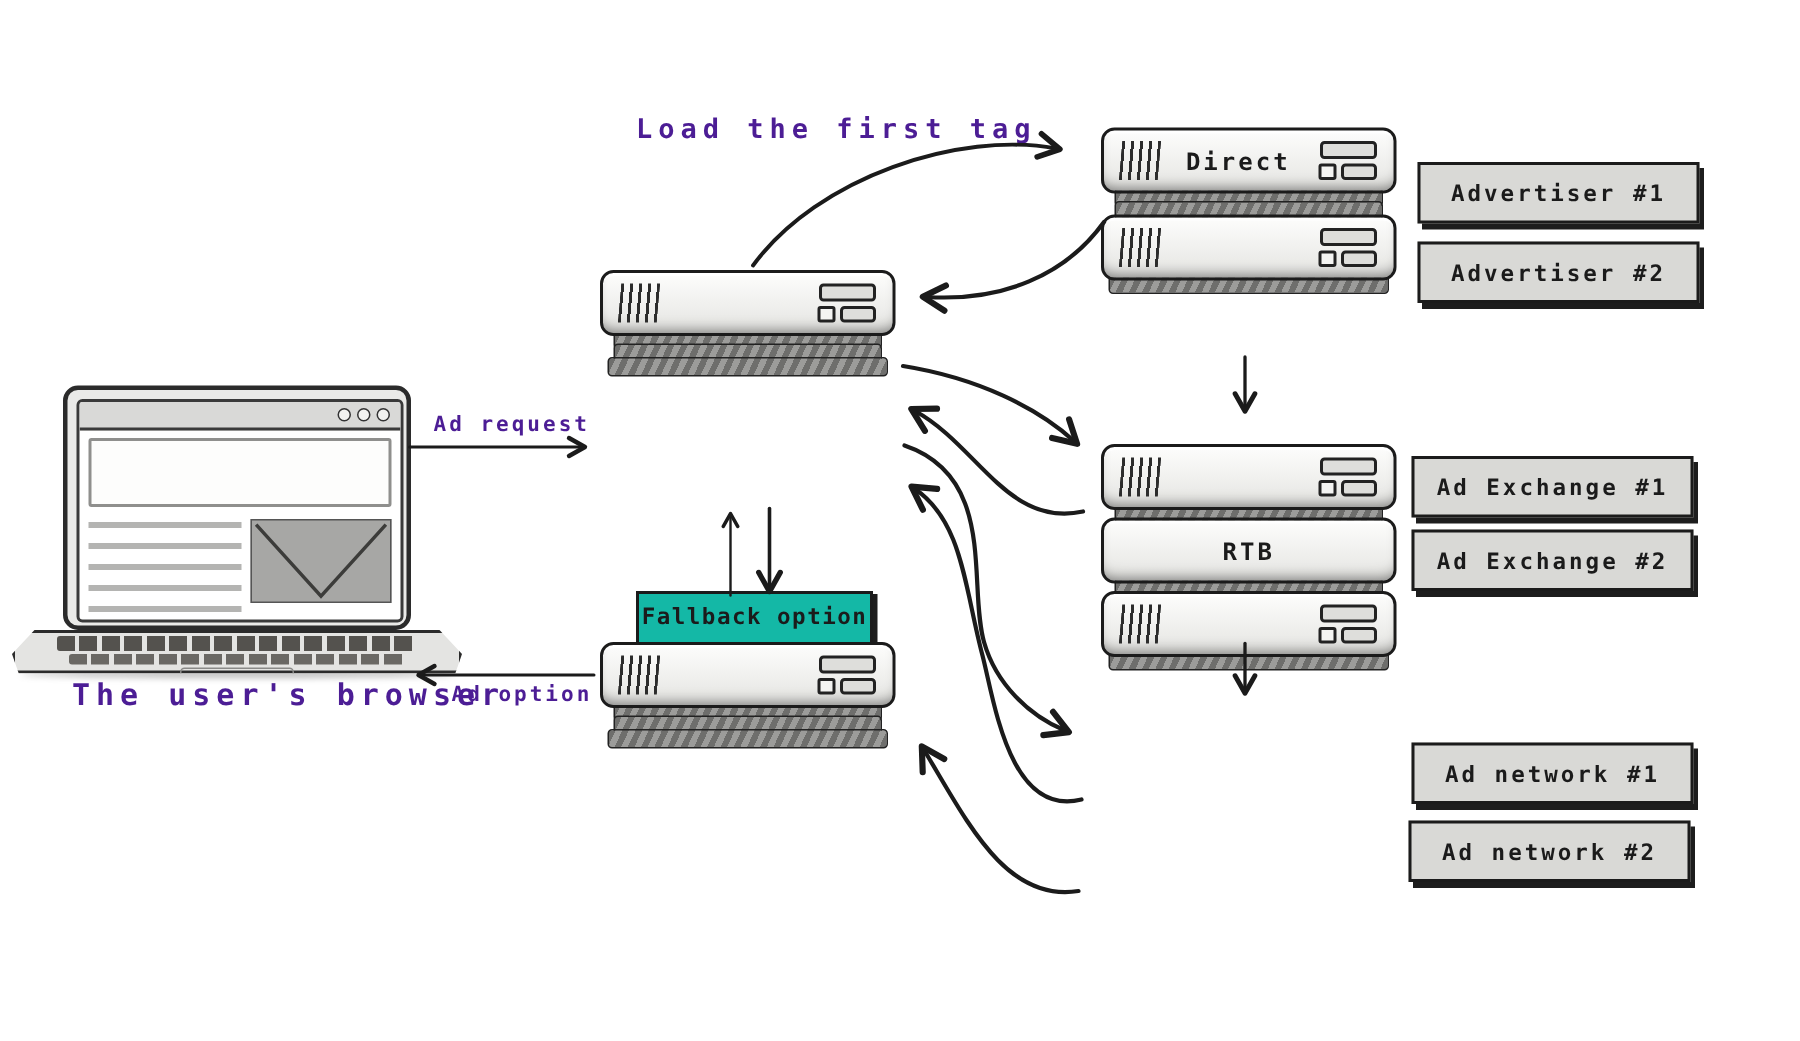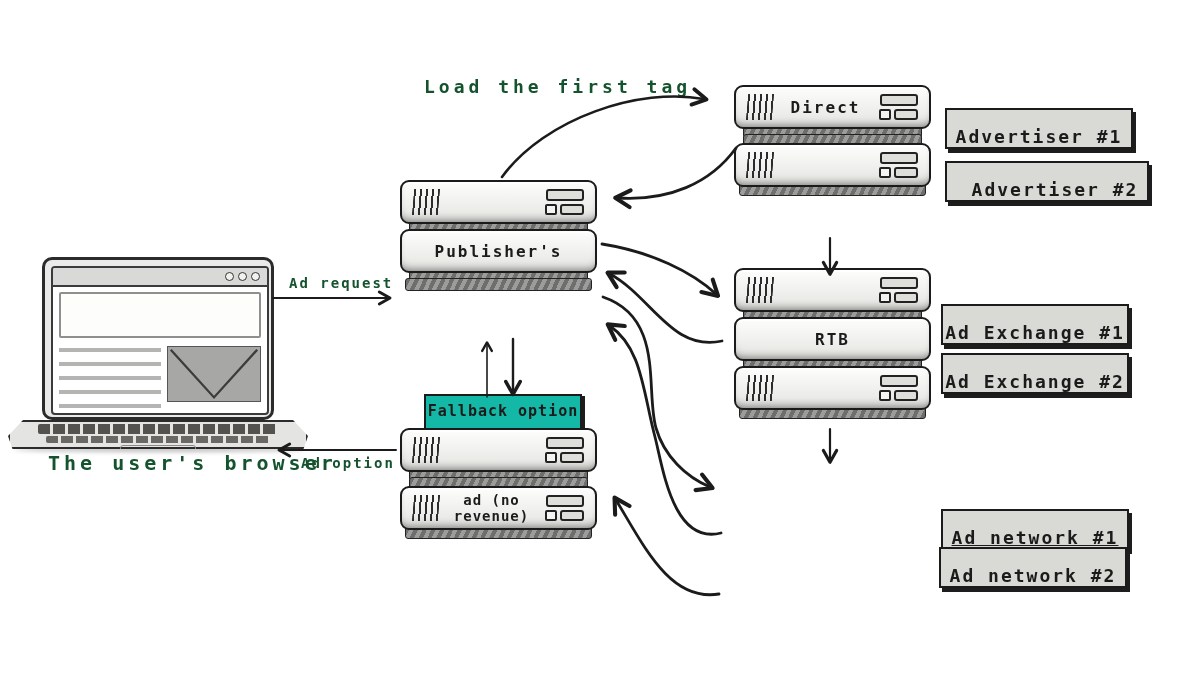--- a/index.html
+++ b/index.html
@@ -1,21 +1,21 @@
 <!DOCTYPE html>
 <html><head>
 <meta charset="utf-8">
 <style>
   html,body{margin:0;padding:0;background:#fff;}
   #canvas{position:relative;width:1200px;height:694px;background:#ffffff;overflow:hidden;
           font-family:"DejaVu Sans Mono","Liberation Mono",monospace;color:#1b1b1b;}
   .abs{position:absolute;}
 
   
-  .hand{font-weight:bold;letter-spacing:2px;color:#14532d;white-space:nowrap;}
+  .hand{font-weight:bold;letter-spacing:2px;color:#4c1d95;white-space:nowrap;}
 
   
   .stack{position:absolute;width:197px;z-index:2;}
   .unit{position:relative;z-index:2;height:44px;border:2.5px solid #1b1b1b;border-radius:9px;
         background:linear-gradient(180deg,#fdfdfc 0%,#f2f2f0 45%,#e4e4e1 100%);
         box-shadow:inset 0 -7px 9px -6px rgba(0,0,0,0.5), inset 0 2px 0 rgba(255,255,255,0.9);
         display:flex;align-items:center;justify-content:space-between;padding:16px 11px;box-sizing:border-box;}
   .band{position:relative;z-index:1;height:11px;margin:-4px 9px;border:1.5px solid #222;border-radius:3px;
         background:repeating-linear-gradient(115deg,#6e6e6c 0 4px,#9c9c9a 4px 8px);}
   .band.base{margin:-4px 5px 0;}
@@ -25,22 +25,22 @@
   .slots{display:flex;flex-direction:column;gap:3px;align-items:flex-end;flex:0 0 auto;width:40px;}
   .slot-a{width:34px;height:8px;border:2px solid #222;border-radius:3px;background:#dededb;}
   .slot-row{display:flex;gap:3px;}
   .slot-b{width:8px;height:7px;border:2px solid #222;border-radius:2px;background:#f4f4f2;}
   .slot-c{width:20px;height:7px;border:2px solid #222;border-radius:3px;background:#dededb;}
   .unit-text{flex:1;text-align:center;font-weight:bold;font-size:16px;letter-spacing:2px;}
   .unit-text.sm{font-size:14px;letter-spacing:1px;}
 
   
   .chip{position:absolute;width:184px;height:37px;background:#d9d9d6;border:2.5px solid #1b1b1b;
-        box-shadow:3px 4px 0 #1d1d1d;display:flex;align-items:flex-end;justify-content:center;
-        font-weight:bold;font-size:18px;letter-spacing:2px;z-index:2;}
+        box-shadow:3px 4px 0 #1d1d1d;display:flex;align-items:center;justify-content:center;
+        font-weight:bold;font-size:15px;letter-spacing:2px;z-index:2;}
   .fallback-box{position:absolute;left:424px;top:394px;width:158px;height:42px;background:#14b8a6;
         border:2.5px solid #1b1b1b;box-shadow:3px 2px 0 #1d1d1d;display:flex;align-items:flex-start;
         justify-content:center;padding-top:6px;box-sizing:border-box;
         font-weight:bold;font-size:15px;letter-spacing:1px;z-index:1;}
 
   
   .lt-screen{position:absolute;left:42px;top:257px;width:232px;height:163px;border:3.5px solid #2b2b2b;
         border-radius:10px;background:#eaeae8;padding:6px;box-sizing:border-box;z-index:2;}
   .lt-browser{width:100%;height:100%;border:2px solid #3a3a3a;border-radius:4px;background:#fff;
         display:flex;flex-direction:column;overflow:hidden;}
@@ -111,23 +111,20 @@
       <div class="unit-text"></div>
       <div class="slots">
         <i class="slot-a"></i>
           <span class="slot-row">
             <i class="slot-b"></i>
             <i class="slot-c"></i>
           </span>
       </div>
     </div>
     <div class="band"></div>
-    <div class="unit">
-      <div class="unit-text">Publisher's</div>
-    </div>
     <div class="band"></div>
     <div class="band base"></div>
   </div>
 
   <div class="stack" style="left:734px;top:85px;">
     <div class="unit">
       <div class="vents"></div>
       <div class="unit-text">Direct</div>
       <div class="slots">
         <i class="slot-a"></i>
@@ -146,21 +143,21 @@
         <i class="slot-a"></i>
           <span class="slot-row">
             <i class="slot-b"></i>
             <i class="slot-c"></i>
           </span>
       </div>
     </div>
     <div class="band base"></div>
   </div>
 
-  <div class="stack" style="left:734px;top:268px;">
+  <div class="stack" style="left:734px;top:296px;">
     <div class="unit">
       <div class="vents"></div>
       <div class="unit-text"></div>
       <div class="slots">
         <i class="slot-a"></i>
           <span class="slot-row">
             <i class="slot-b"></i>
             <i class="slot-c"></i>
           </span>
       </div>
@@ -196,47 +193,36 @@
       <div class="slots">
         <i class="slot-a"></i>
           <span class="slot-row">
             <i class="slot-b"></i>
             <i class="slot-c"></i>
           </span>
       </div>
     </div>
     <div class="band"></div>
     <div class="band"></div>
-    <div class="unit">
-      <div class="vents"></div>
-      <div class="unit-text sm">ad (no revenue)</div>
-      <div class="slots">
-        <i class="slot-a"></i>
-          <span class="slot-row">
-            <i class="slot-b"></i>
-            <i class="slot-c"></i>
-          </span>
-      </div>
-    </div>
     <div class="band base"></div>
   </div>
 
   <div class="chip" style="left:945px;top:108px;">
     <span>Advertiser #1</span>
   </div>
-  <div class="chip" style="left:945px;top:161px;padding-left:16px;">
+  <div class="chip" style="left:945px;top:161px;">
     <span>Advertiser #2</span>
   </div>
   <div class="chip" style="left:941px;top:304px;">
     <span>Ad Exchange #1</span>
   </div>
   <div class="chip" style="left:941px;top:353px;">
     <span>Ad Exchange #2</span>
   </div>
-  <div class="chip" style="left:941px;top:509px;text-decoration:underline;">
+  <div class="chip" style="left:941px;top:495px;">
     <span>Ad network #1</span>
   </div>
   <div class="chip" style="left:939px;top:547px;">
     <span>Ad network #2</span>
   </div>
 
   <svg id="arrows" width="1200" height="694" viewBox="0 0 1200 694">
     <defs>
       <marker id="ah" viewBox="0 0 12 12" refX="8.5" refY="6" markerWidth="8" markerHeight="8" orient="auto" markerUnits="strokeWidth">
         <path d="M2,1.5 L10,6 L2,10.5" fill="none" stroke="#1b1b1b" stroke-width="2.2" stroke-linecap="round" stroke-linejoin="round"></path>

